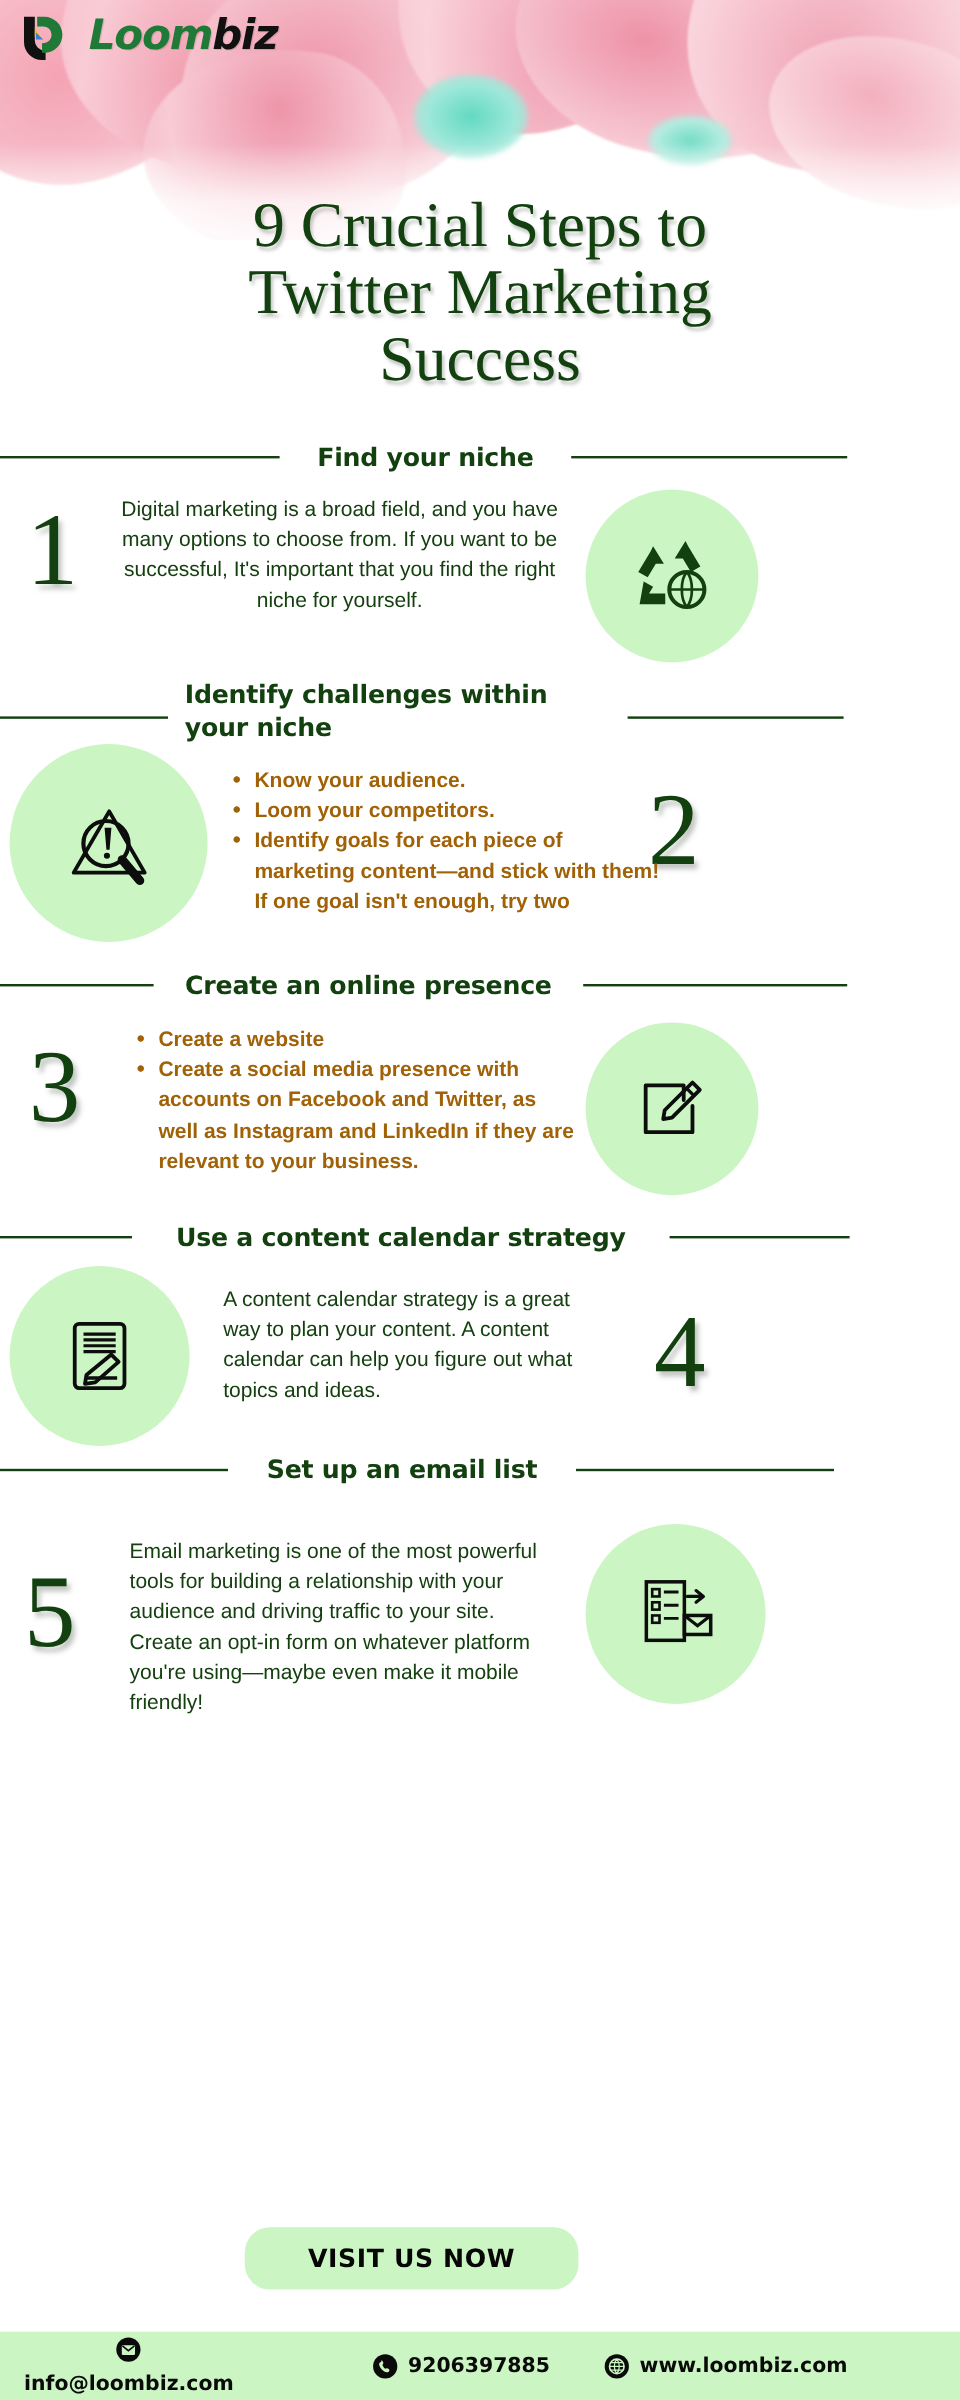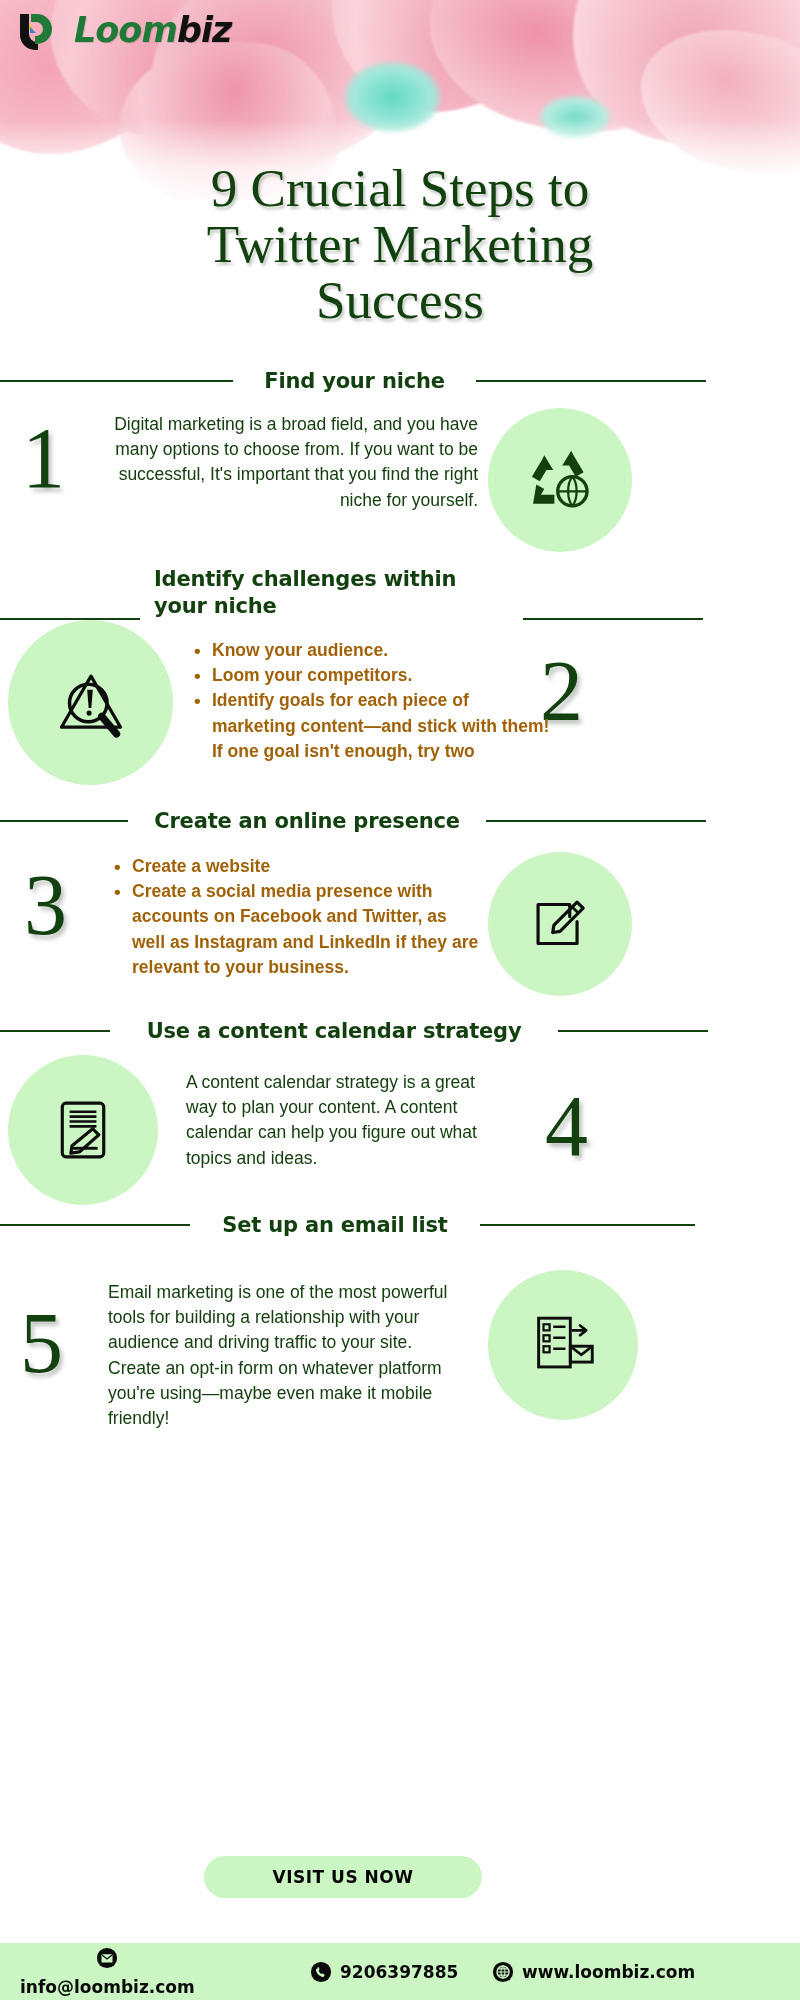--- a/index.html
+++ b/index.html
@@ -59,44 +59,44 @@
 
   
   .icirc { position:absolute; border-radius:50%; background:#cbf5c2; display:flex; align-items:center; justify-content:center; }
   .icirc svg { display:block; }
 
   
   .body-txt {
     position:absolute; color:#14400f; font-size:17.5px; line-height:1.44;
     font-family:"Liberation Sans", sans-serif;
   }
-  .body-txt.r { text-align:right; }
+  .body-txt.r { text-align:center; }
   ul.blist { position:absolute; list-style:none; color:#a16207; font-size:17.5px; line-height:1.44;font-weight:bold; }
   ul.blist li { position:relative; padding-left:22px; }
   ul.blist li::before { content:"\2022"; position:absolute; left:4px; top:-1px; font-size:19px; }
 
   
   .cta {
-    position:absolute; left:204px; top:1856px; width:278px; height:42px;
+    position:absolute; left:204px; top:1856px; width:278px; height:52px;
     background:#cbf5c2; border-radius:21px; border:none;
     display:flex; align-items:center; justify-content:center;
-    font-family:"DejaVu Sans", sans-serif; font-weight:bold; font-size:17px;
+    font-family:"DejaVu Sans", sans-serif; font-weight:bold; font-size:21px;
     color:#060606; letter-spacing:0.5px; cursor:pointer;
   }
 
   
   .footer {
     position:absolute; left:0; bottom:0; width:800px; height:57px;
     background:#cbf5c2; display:flex; align-items:center;
   }
   .fitem { display:flex; align-items:center; gap:8px; font-family:"DejaVu Sans", sans-serif; font-weight:bold; font-size:17px; color:#0a0a0a; }
   .fitem svg { display:block; }
   #f-email { position:absolute; left:20px;flex-direction:column; }
   #f-phone { position:absolute; left:310px; }
-  #f-web { position:absolute; left:492px;justify-content:space-between; }
+  #f-web { position:absolute; left:503px;justify-content:space-between; }
 </style>
 </head>
 <body>
 
 <div class="page">
 
   <div class="floral">
     <div class="petal p1"></div>
       <div class="petal p2"></div>
       <div class="petal p3"></div>
@@ -138,21 +138,21 @@
     <svg width="72" height="72" viewBox="0 0 64 64">
       <path d="M18,10 l8,13 l-6,0 l-6,10 l-7,-4 l9,-15 z" fill="#12400f"></path>
       <path d="M11,36 l7,4 l-3,5 l12,0 l0,8 l-19,0 z" fill="#12400f"></path>
       <path d="M44,10 l9,15 l-7,4 l-6,-10 l-6,0 l8,-13 z" fill="#12400f"></path>
       <circle cx="43" cy="42" r="13" fill="none" stroke="#12400f" stroke-width="3"></circle>
       <path d="M30,42 h26 M43,29 c5,6 5,20 0,26 M43,29 c-5,6 -5,20 0,26" fill="none" stroke="#12400f" stroke-width="2"></path>
     </svg>
   </div>
   <div class="body-txt r" style="left:88px; top:412px; width:390px;">Digital marketing is a broad field, and you have many options to choose from. If you want to be successful, It's important that you find the right niche for yourself.</div>
 
-  <div class="sec-head" style="left:0px; top:566px; width:720px; align-items:flex-end;">
+  <div class="sec-head" style="left:0px; top:566px; width:720px; align-items:center;">
     <div class="rule" style="width:140px; margin-top:11px;"></div>
     <div class="sec-title" style="width:355px;">Identify challenges within your niche</div>
     <div class="rule" style="width:180px; margin-top:11px;"></div>
   </div>
   <div class="num" style="left:540px; top:648px;">2</div>
   <div class="icirc" style="left:8px; top:620px; width:165px; height:165px;">
     <svg width="86" height="86" viewBox="0 0 64 64">
       <path d="M32,12 L54,50 H10 Z" fill="none" stroke="#0d0d0d" stroke-width="2.4" stroke-linejoin="round"></path>
       <circle cx="30" cy="32" r="14" fill="none" stroke="#0d0d0d" stroke-width="2.6"></circle>
       <path d="M30,23 l2.5,0 l-1,12 l-0.5,0 z" fill="#0d0d0d" stroke="#0d0d0d" stroke-width="1.6"></path>

